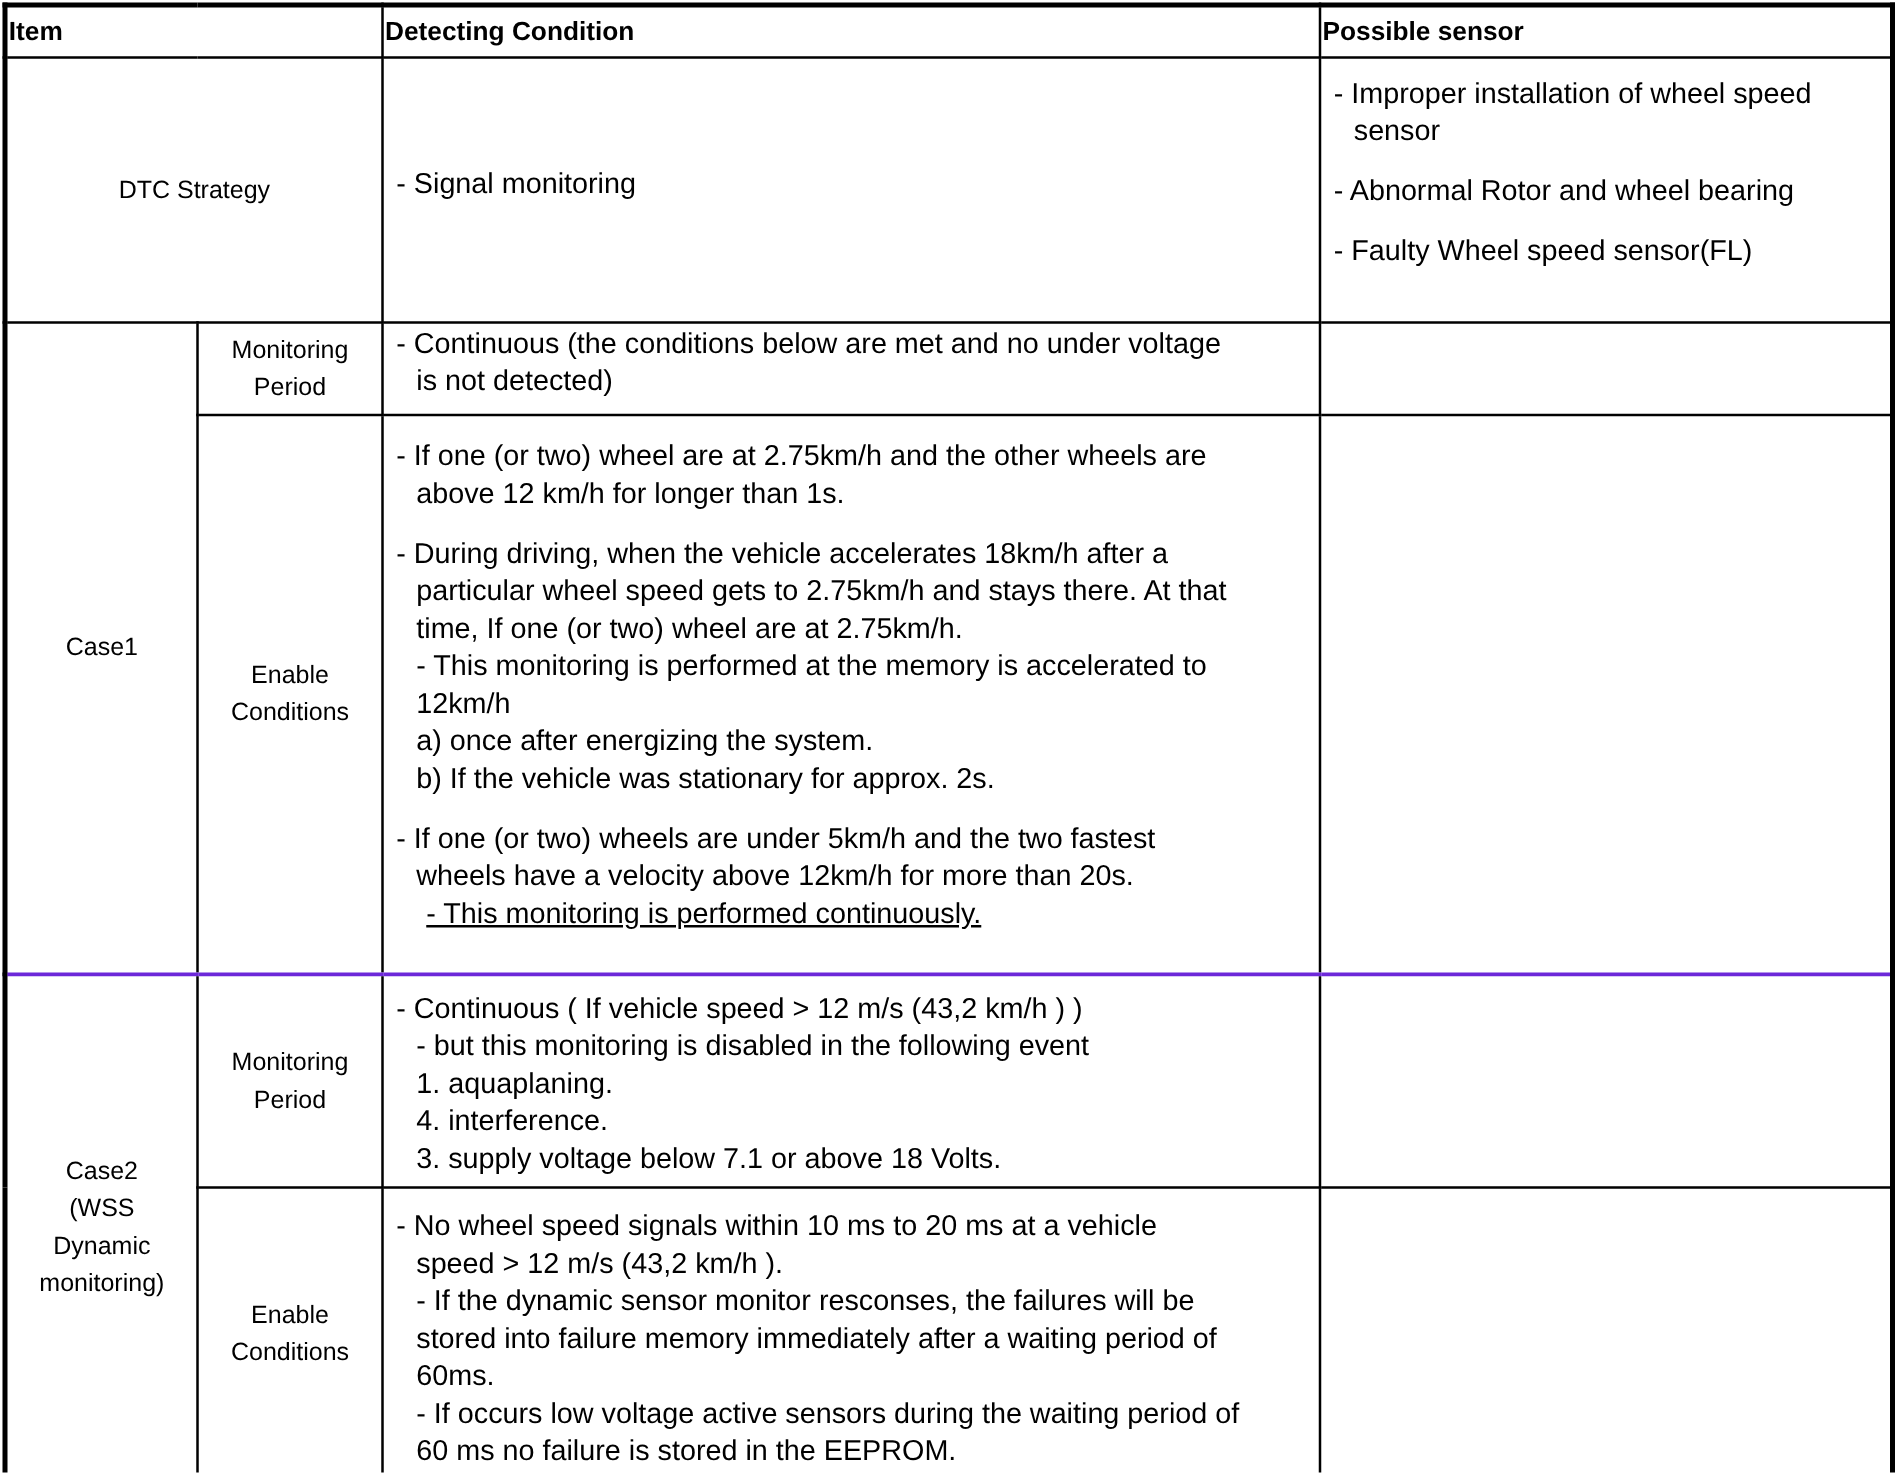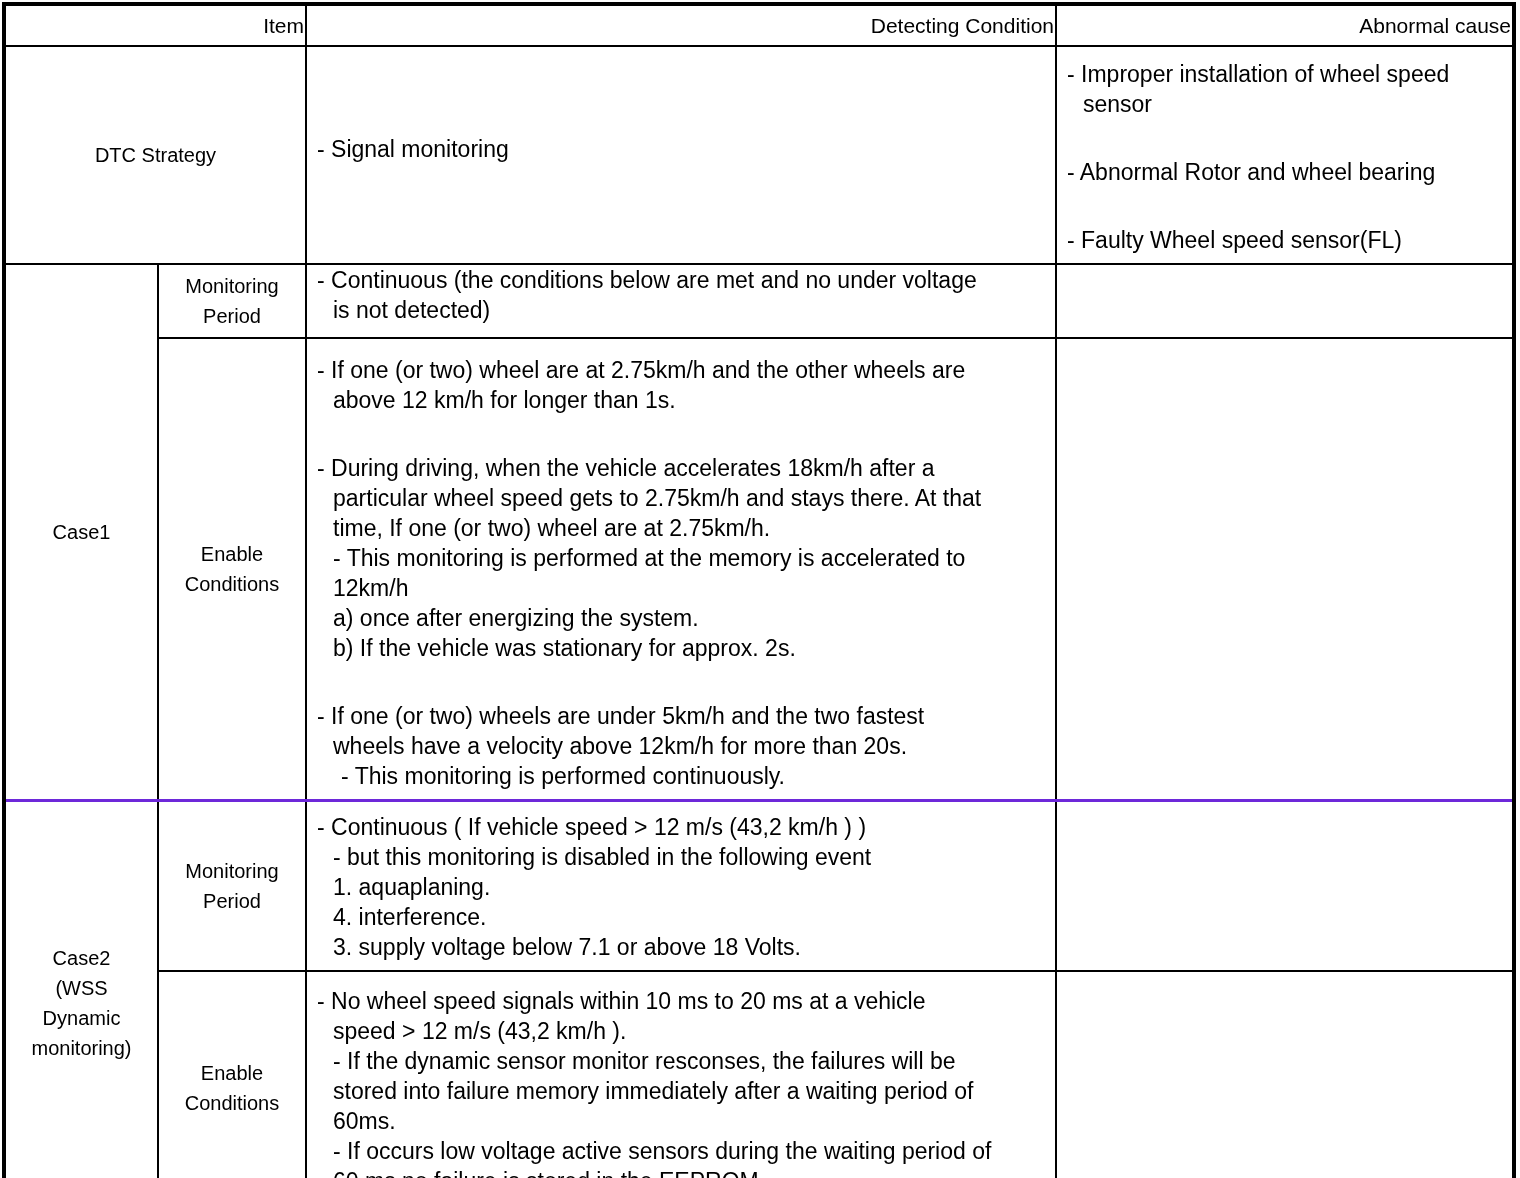--- a/index.html
+++ b/index.html
@@ -22,22 +22,22 @@
     border-collapse: collapse;
     table-layout: fixed;
     border: 4px solid #000000;
   }
   .dtc-table th, .dtc-table td {
     border: 2px solid #000000;
     overflow: hidden;
   }
   .dtc-table th {
     font-size: 21px;
-    font-weight: normal;
-    text-align: right;
+    font-weight: bold;
+    text-align: left;
     vertical-align: middle;
   }
   tr.r-head   { height: 42px; }
   tr.r-dtc    { height: 212px; }
   tr.r-c1m    { height: 73px; }
   tr.r-c1e    { height: 447px; }
   tr.r-c2m    { height: 168px; }
   tr.r-c2e    { height: 223px; }
   tr.sect td  { border-top: 3px solid #6d28d9; }
 
@@ -56,40 +56,40 @@
     vertical-align: top;
     padding: 12px 8px 8px 10px;
   }
   td.txt.mid {
     vertical-align: middle;
     padding-top: 0;
     padding-bottom: 12px;
   }
   .ln  { white-space: nowrap; }
   .ln.ind  { padding-left: 16px; }
-  .ln.ind2 { padding-left: 24px; }
-  .ln.gap  { margin-top: 38px; }
+  .ln.ind2 { padding-left: 24px; text-decoration: underline; }
+  .ln.gap  { margin-top: 18px; }
 </style>
 </head>
 <body>
 
 <div class="page">
   <table class="dtc-table">
     <colgroup>
       <col style="width:154px">
       <col style="width:148px">
       <col style="width:750px">
       <col style="width:458px">
     </colgroup>
 
     <tbody>
         <tr class="r-head">
       <th colspan="2">Item</th>
       <th>Detecting Condition</th>
-      <th>Abnormal cause</th>
+      <th>Possible sensor</th>
     </tr>
 
     <tr class="r-dtc">
       <td colspan="2" class="item-cell">DTC Strategy</td>
       <td class="txt mid">
             <div class="ln">- Signal monitoring</div>
           </td>
       <td class="txt">
             <div class="ln">- Improper installation of wheel speed</div>
             <div class="ln ind">sensor</div>

